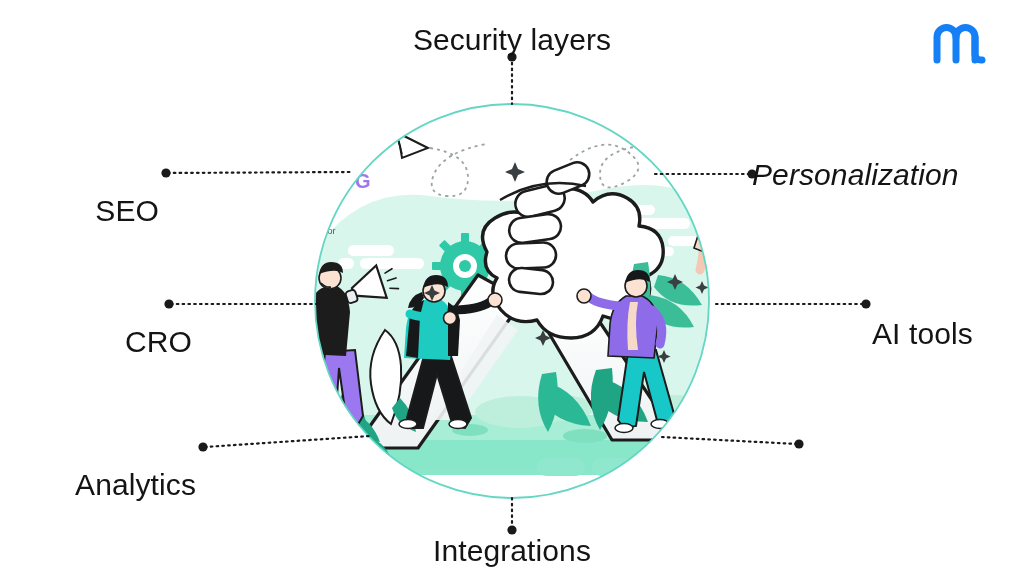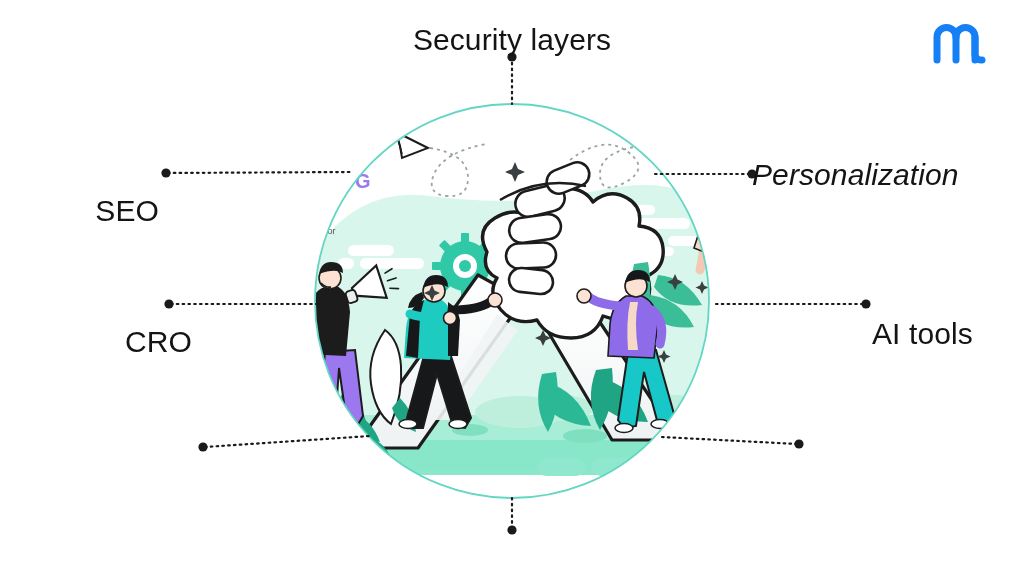--- a/index.html
+++ b/index.html
@@ -318,19 +318,21 @@
     </g>
   </svg>
 
   <div class="label center" style="left:0;right:0;top:25px;">Security layers</div>
 
   <div class="label right" style="left:752px;top:160px;font-style:italic;">Personalization</div>
 
   <div class="label right" style="left:872px;top:290px;margin-top:29px;">AI tools</div>
 
 
-
+  <div class="label center" style="left:0;right:0;top:536px;">Integrations</div>
+
+  <div class="label left" style="right:828px;top:433px;">Analytics</div>
 
   <div class="label left" style="right:832px;top:290px;">CRO</div>
 
   <div class="label left" style="right:865px;top:159px;">SEO</div>
 
 </div>
 
 </body></html>

